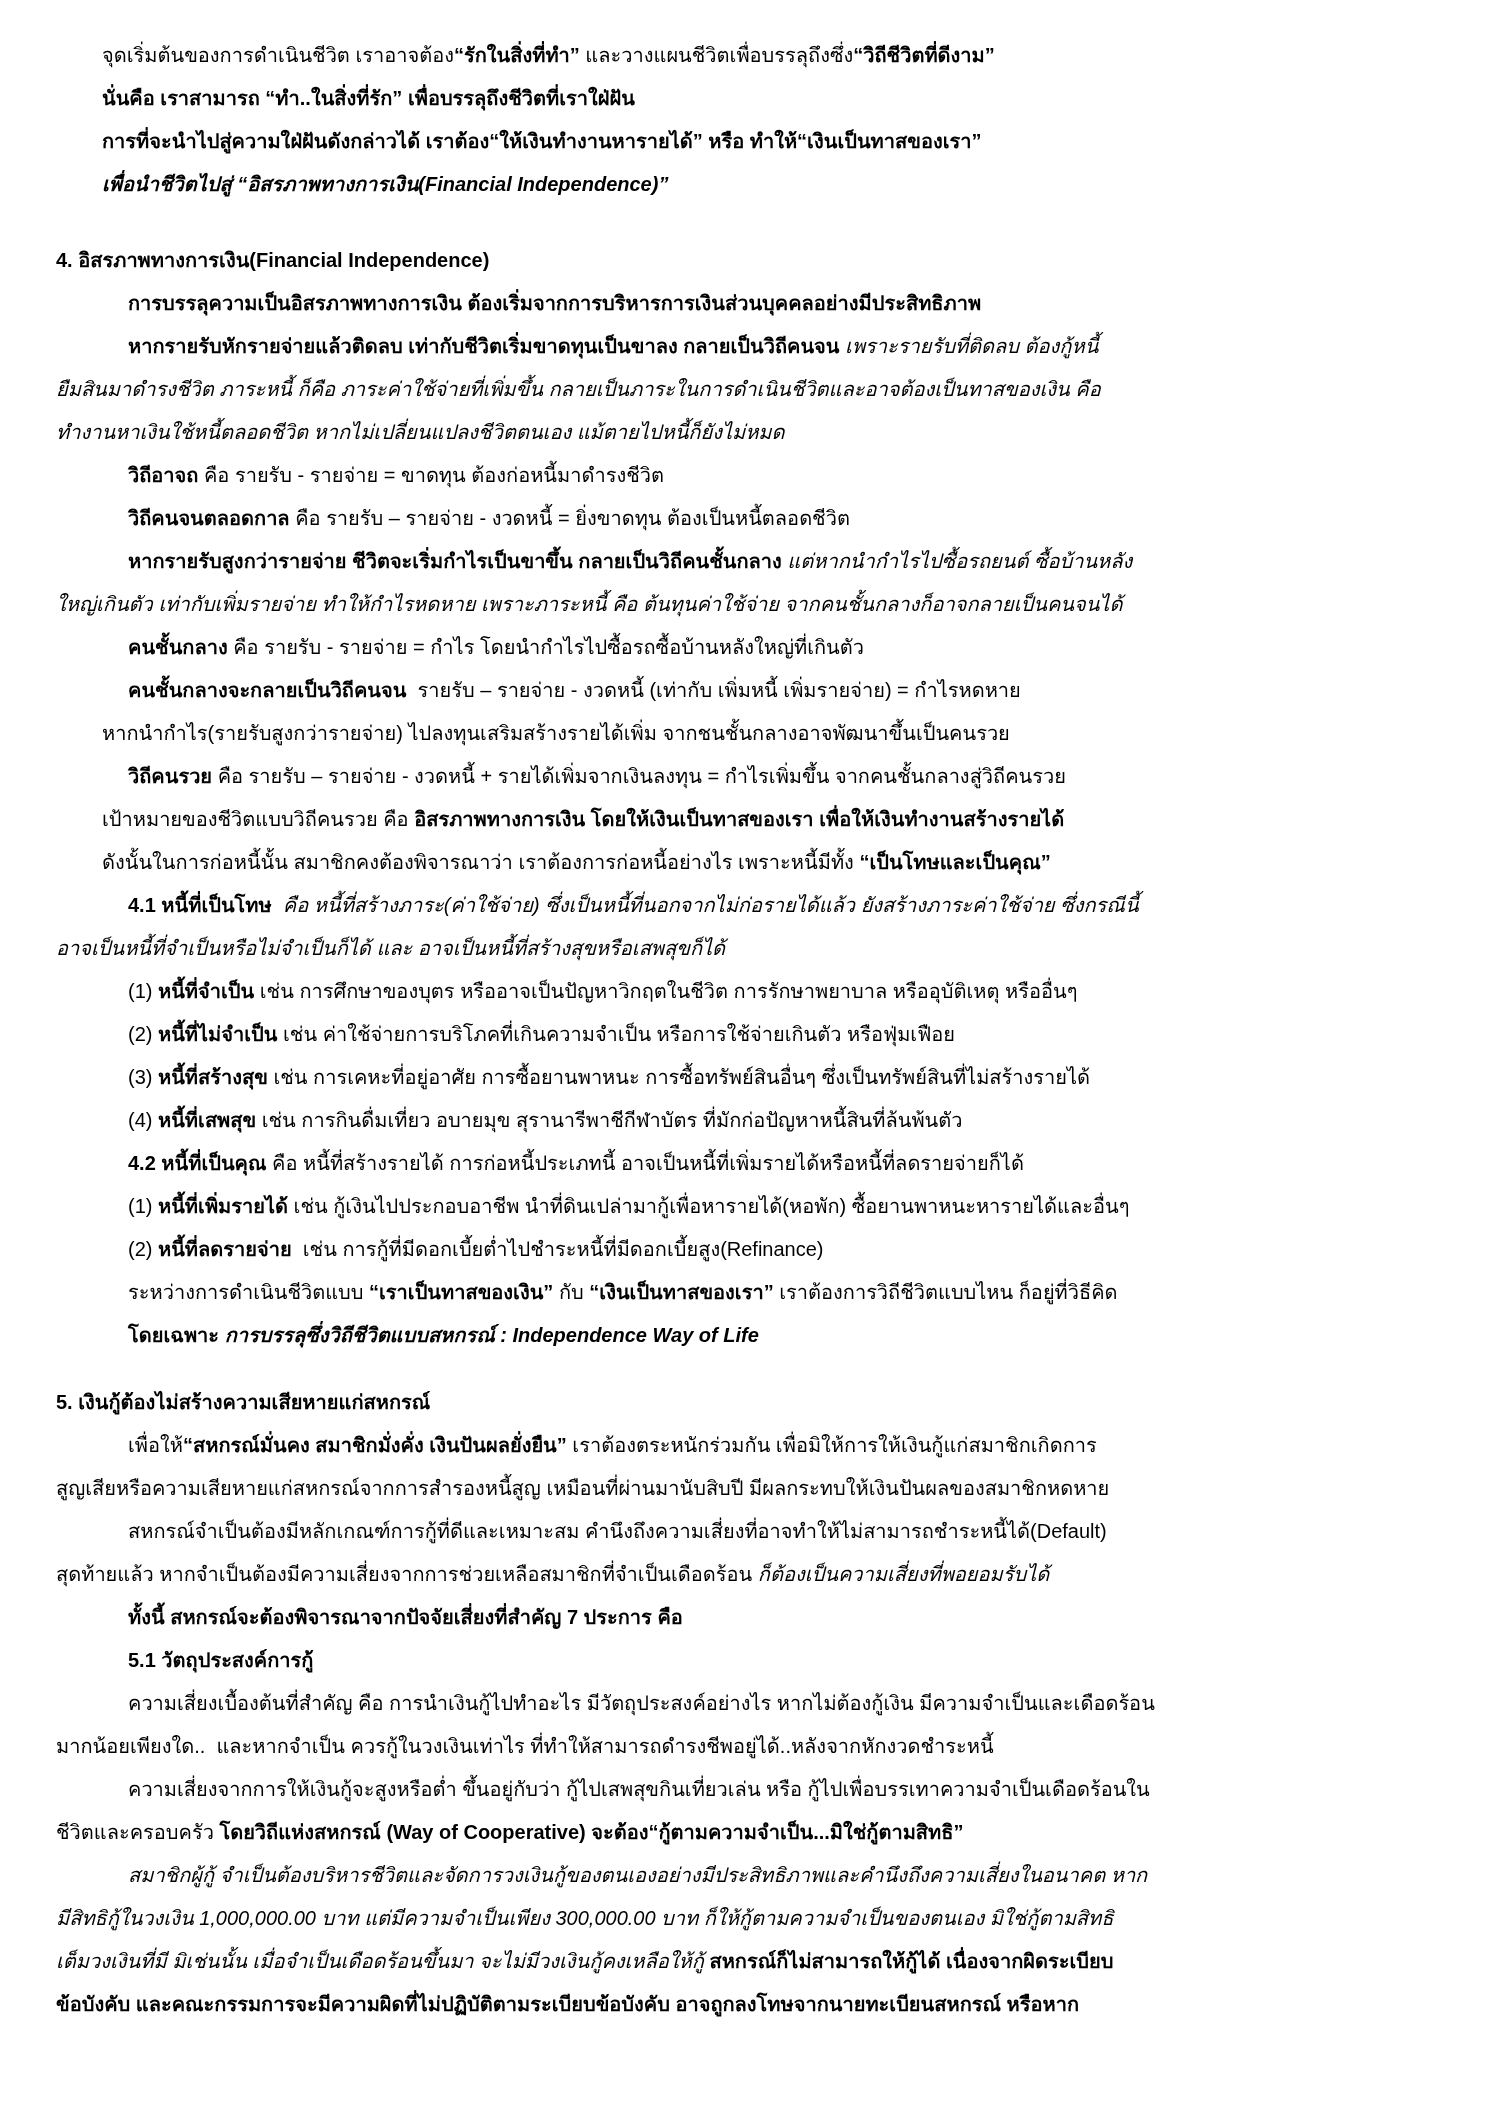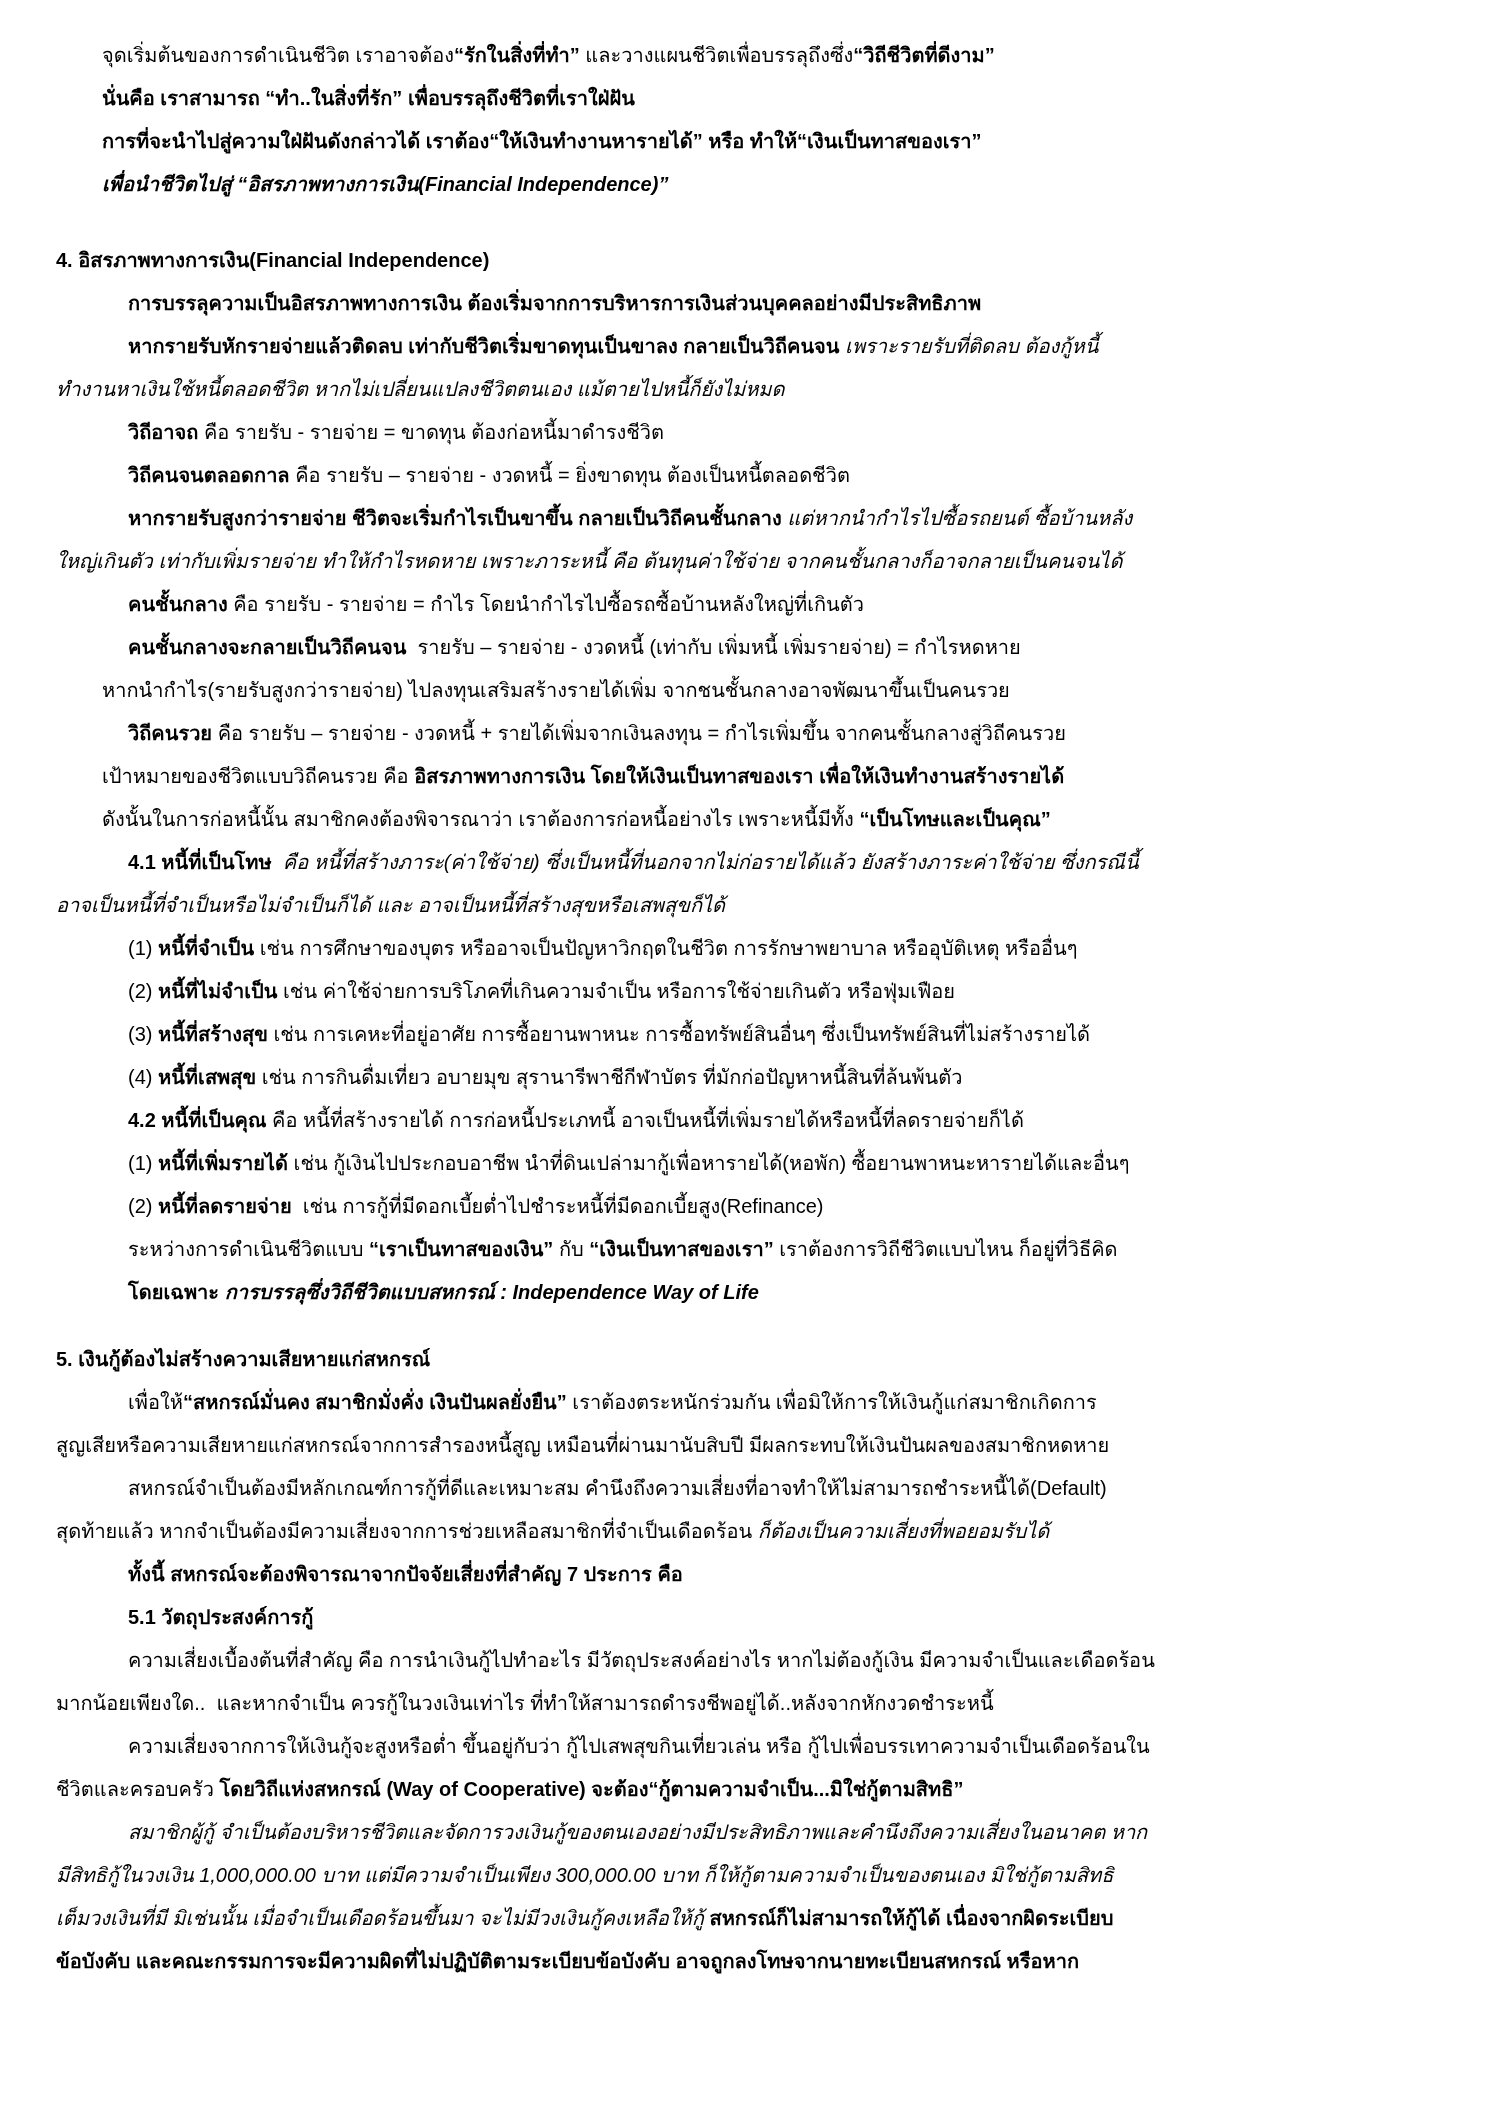--- a/index.html
+++ b/index.html
@@ -37,20 +37,21 @@
 
 <div class="page">
   <div>
       <div class="line indent-a"><span class="">จุดเริ่มต้นของการดำเนินชีวิต เราอาจต้อง</span><span class="s-b">“รักในสิ่งที่ทำ”</span><span class=""> และวางแผนชีวิตเพื่อบรรลุถึงซึ่ง</span><span class="s-b">“วิถีชีวิตที่ดีงาม”</span></div>
       <div class="line indent-a"><span class="s-b">นั่นคือ เราสามารถ “ทำ..ในสิ่งที่รัก” เพื่อบรรลุถึงชีวิตที่เราใฝ่ฝัน</span></div>
       <div class="line indent-a"><span class="s-b">การที่จะนำไปสู่ความใฝ่ฝันดังกล่าวได้ เราต้อง“ให้เงินทำงานหารายได้” หรือ ทำให้“เงินเป็นทาสของเรา”</span></div>
       <div class="line indent-a"><span class="s-b s-i">เพื่อนำชีวิตไปสู่ “อิสรภาพทางการเงิน(Financial Independence)”</span></div>
       <div class="line sp-h4"><span class="s-b s-u">4. อิสรภาพทางการเงิน(Financial Independence)</span></div>
       <div class="line indent-b"><span class="s-b">การบรรลุความเป็นอิสรภาพทางการเงิน ต้องเริ่มจากการบริหารการเงินส่วนบุคคลอย่างมีประสิทธิภาพ</span></div>
       <div class="line indent-b"><span class="s-b">หากรายรับหักรายจ่ายแล้วติดลบ เท่ากับชีวิตเริ่มขาดทุนเป็นขาลง กลายเป็นวิถีคนจน </span><span class="s-i s-u">เพราะรายรับที่ติดลบ ต้องกู้หนี้</span></div>
+      <div class="line"><span class="s-i s-u">ยืมสินมาดำรงชีวิต ภาระหนี้ ก็คือ ภาระค่าใช้จ่ายที่เพิ่มขึ้น กลายเป็นภาระในการดำเนินชีวิตและอาจต้องเป็นทาสของเงิน คือ</span></div>
       <div class="line"><span class="s-i s-u">ทำงานหาเงินใช้หนี้ตลอดชีวิต หากไม่เปลี่ยนแปลงชีวิตตนเอง แม้ตายไปหนี้ก็ยังไม่หมด</span></div>
       <div class="line indent-b"><span class="s-b s-u">วิถีอาจถ</span><span class=""> คือ รายรับ - รายจ่าย = ขาดทุน ต้องก่อหนี้มาดำรงชีวิต</span></div>
       <div class="line indent-b"><span class="s-b s-u">วิถีคนจนตลอดกาล</span><span class=""> คือ รายรับ – รายจ่าย - งวดหนี้ = ยิ่งขาดทุน ต้องเป็นหนี้ตลอดชีวิต</span></div>
       <div class="line indent-b"><span class="s-b">หากรายรับสูงกว่ารายจ่าย ชีวิตจะเริ่มกำไรเป็นขาขึ้น กลายเป็นวิถีคนชั้นกลาง </span><span class="s-i s-u">แต่หากนำกำไรไปซื้อรถยนต์ ซื้อบ้านหลัง</span></div>
       <div class="line"><span class="s-i s-u">ใหญ่เกินตัว เท่ากับเพิ่มรายจ่าย ทำให้กำไรหดหาย เพราะภาระหนี้ คือ ต้นทุนค่าใช้จ่าย จากคนชั้นกลางก็อาจกลายเป็นคนจนได้</span></div>
       <div class="line indent-b"><span class="s-b s-u">คนชั้นกลาง</span><span class=""> คือ รายรับ - รายจ่าย = กำไร โดยนำกำไรไปซื้อรถซื้อบ้านหลังใหญ่ที่เกินตัว</span></div>
       <div class="line indent-b"><span class="s-b s-u">คนชั้นกลางจะกลายเป็นวิถีคนจน</span><span class="">  รายรับ – รายจ่าย - งวดหนี้ (เท่ากับ เพิ่มหนี้ เพิ่มรายจ่าย) = กำไรหดหาย</span></div>
       <div class="line indent-a"><span class="">หากนำกำไร(รายรับสูงกว่ารายจ่าย) ไปลงทุนเสริมสร้างรายได้เพิ่ม จากชนชั้นกลางอาจพัฒนาขึ้นเป็นคนรวย</span></div>
       <div class="line indent-b"><span class="s-b s-u">วิถีคนรวย</span><span class=""> คือ รายรับ – รายจ่าย - งวดหนี้ + รายได้เพิ่มจากเงินลงทุน = กำไรเพิ่มขึ้น จากคนชั้นกลางสู่วิถีคนรวย</span></div>
       <div class="line indent-a"><span class="">เป้าหมายของชีวิตแบบวิถีคนรวย คือ </span><span class="s-b">อิสรภาพทางการเงิน โดยให้เงินเป็นทาสของเรา เพื่อให้เงินทำงานสร้างรายได้</span></div>

